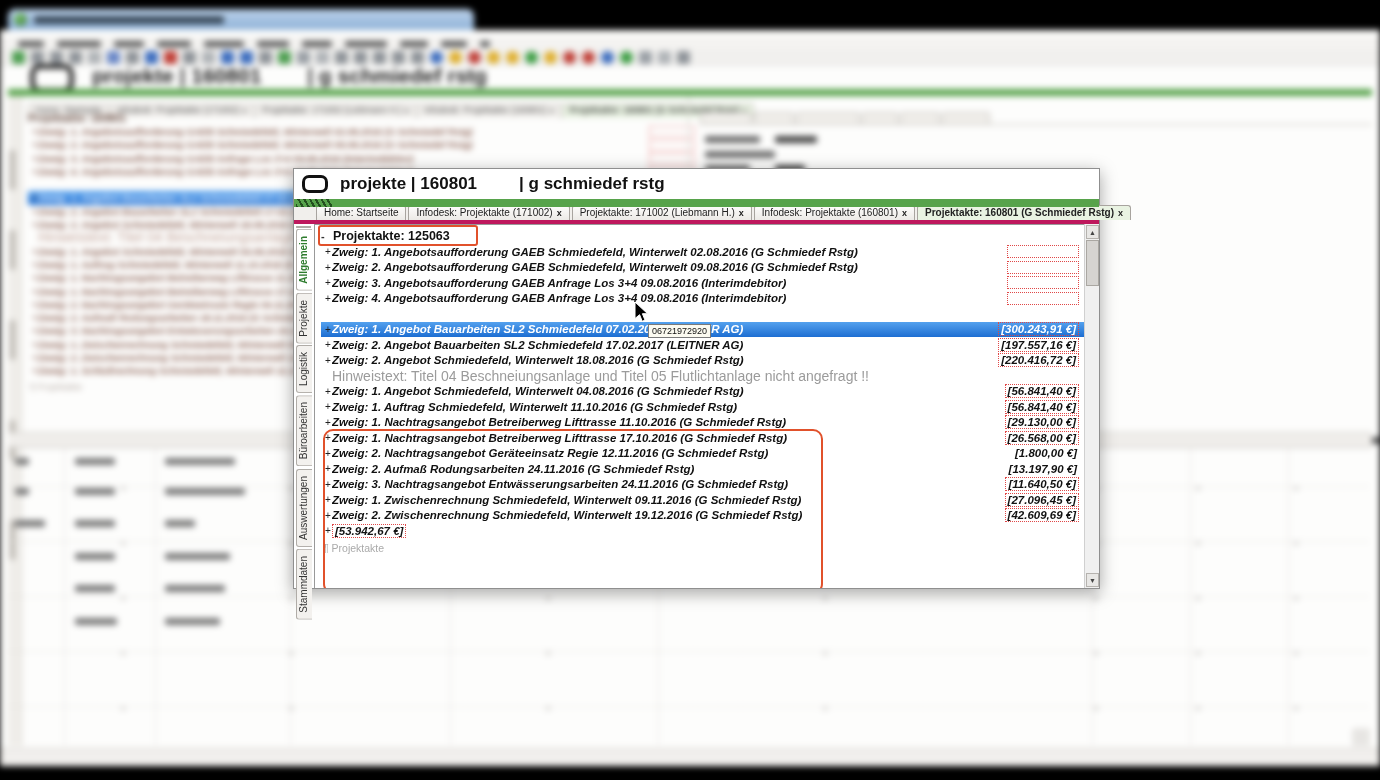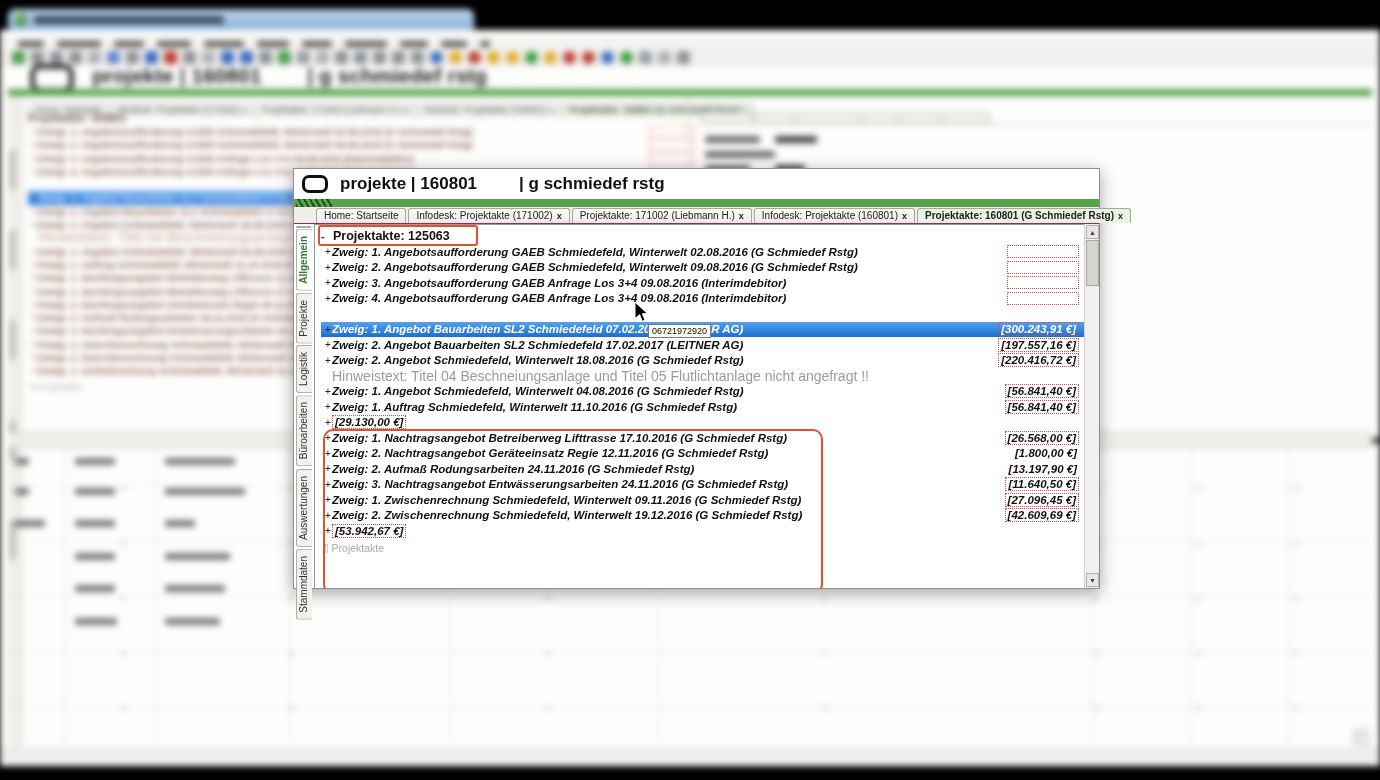--- a/index.html
+++ b/index.html
@@ -52,21 +52,21 @@
   
   .overlay-window { position:absolute; left:293px; top:168px; width:807px; height:421px; z-index:5;
      background:#fff; border:1px solid #8f8f8f; box-shadow:0 4px 16px rgba(0,0,0,.35); }
   .ow-titlebar { position:relative; height:30px; background:#fff; display:flex; align-items:center; }
   .ow-icon { width:26px; height:18px; border:3.5px solid #111; border-radius:7px; margin-left:8px; flex:none; }
   .ow-title { font-size:17px; font-weight:bold; color:#111; margin-left:12px; white-space:nowrap; }
   .ow-title2 { font-size:17px; font-weight:bold; color:#111; margin-left:42px; white-space:nowrap; }
   .ow-greenbar { position:relative; height:8px; background:#57a34b; }
   .ow-greenmark { position:absolute; left:2px; top:0; width:36px; height:8px;
      background:repeating-linear-gradient(60deg, #234f1e 0 2px, #57a34b 2px 5px); }
-  .ow-tabs { height:17px; background:#f1efec; border-bottom:1px solid #be185d; display:flex; align-items:flex-end; padding-left:22px; }
+  .ow-tabs { height:17px; background:#f1efec; border-bottom:4px solid #be185d; display:flex; align-items:flex-end; padding-left:22px; }
   .doc-tab { display:inline-flex; align-items:center; font-size:10px; color:#222; padding:1px 7px 2px 7px;
      border:1px solid #a8a49f; border-bottom:none; border-radius:3px 3px 0 0;
      background:linear-gradient(#fdfcfb,#eceae6); margin-right:2px; white-space:nowrap; height:15px; }
   .doc-tab.active { background:#e9f3e2; font-weight:bold; }
   .doc-tab-close { font-size:9px; font-weight:bold; margin-left:4px; }
   .ow-content { position:relative; height:364px; background:#fff; }
   .ow-sidetabs { position:absolute; left:0; top:0; bottom:0; width:20px; display:flex; flex-direction:column; padding-top:2px; }
   .side-stub { width:15px; height:26px; margin-left:2px; background:#f3f1ee; border:1px solid #b0aca7; border-right:none; border-radius:3px 0 0 3px; }
   .side-tab { writing-mode:vertical-rl; transform:rotate(180deg); font-size:10px; color:#333;
      background:#f3f1ee; border:1px solid #b0aca7; border-left:none; border-radius:0 3px 3px 0;
@@ -443,20 +443,21 @@
               <span class="ttext">Zweig: 1. Angebot Schmiedefeld, Winterwelt 04.08.2016 (G Schmiedef Rstg)</span>
               <span class="amt boxed">[56.841,40 €]</span>
             </div>
             <div class="trow">
               <span class="plus">+</span>
               <span class="ttext">Zweig: 1. Auftrag Schmiedefeld, Winterwelt 11.10.2016 (G Schmiedef Rstg)</span>
               <span class="amt boxed">[56.841,40 €]</span>
             </div>
             <div class="trow">
               <span class="plus">+</span>
+              <span class="ttext">Zweig: 1. Nachtragsangebot Betreiberweg Lifttrasse 11.10.2016 (G Schmiedef Rstg)</span>
               <span class="amt boxed">[29.130,00 €]</span>
             </div>
             <div class="trow">
               <span class="plus">+</span>
               <span class="ttext">Zweig: 1. Nachtragsangebot Betreiberweg Lifttrasse 17.10.2016 (G Schmiedef Rstg)</span>
               <span class="amt boxed">[26.568,00 €]</span>
             </div>
             <div class="trow">
               <span class="plus">+</span>
               <span class="ttext">Zweig: 2. Nachtragsangebot Geräteeinsatz Regie 12.11.2016 (G Schmiedef Rstg)</span>

